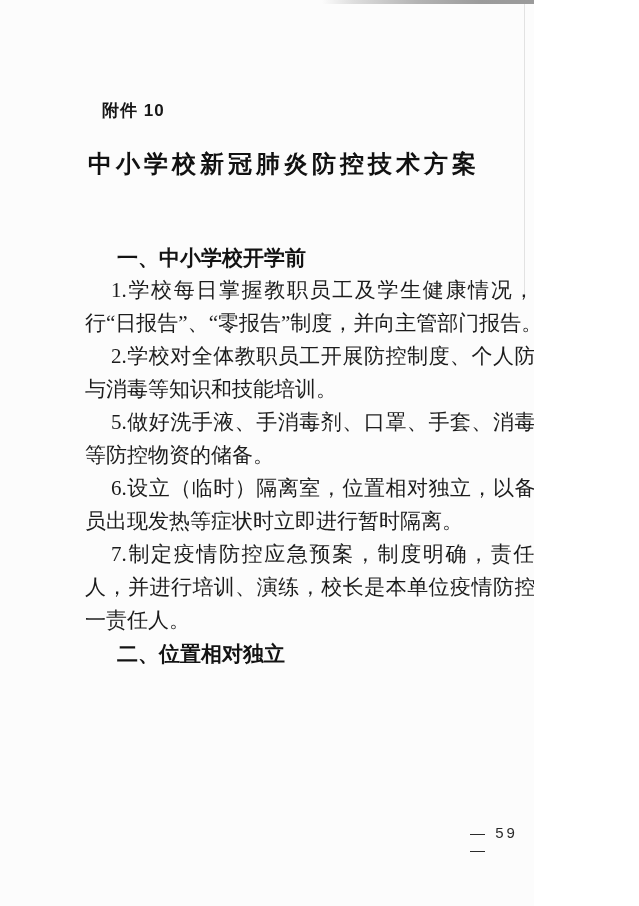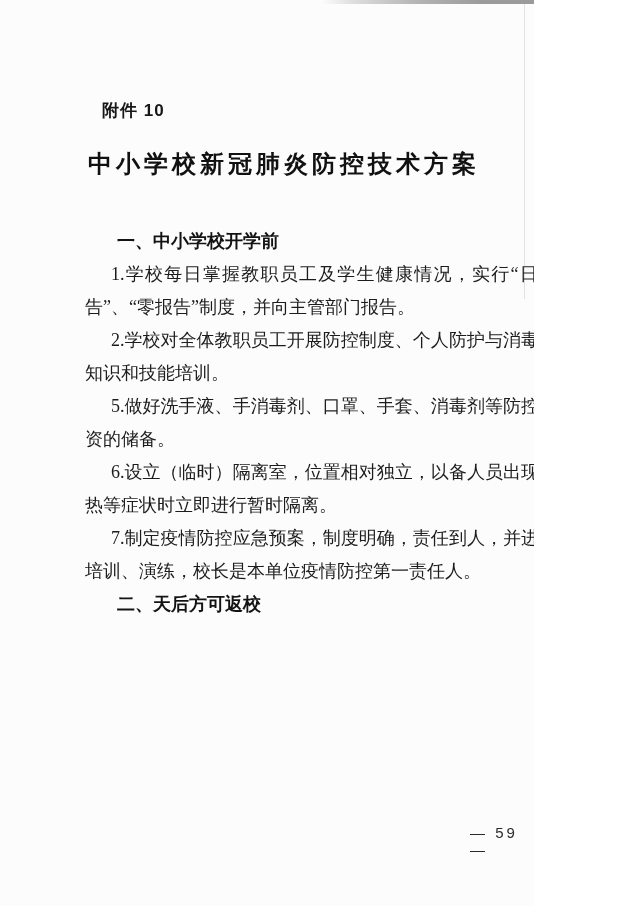--- a/index.html
+++ b/index.html
@@ -57,23 +57,23 @@
     text-align: center;
     transform: translateX(17px);
     font-weight: bold;
     font-size: 24px;
     letter-spacing: 4px;
     color: #111;
   }
   .body-flow {
     position: absolute;
     left: 85px;
-    top: 225px;
+    top: 241px;
     width: 472px;
-    font-size: 18px;
+    font-size: 21px;
     line-height: 33px;
     text-align: justify;
     color: #1c1c1c;
   }
   .section-heading {
     font-family: "Liberation Sans", "DejaVu Sans", sans-serif;
     font-weight: bold;
     color: #131313;
     text-indent: 32px;
     margin: 0;
@@ -113,20 +113,20 @@
     <p class="para">2.学校对全体教职员工开展防控制度、个人防护与消毒等知识和技能培训。</p>
 
 
 
     <p class="para">5.做好洗手液、手消毒剂、口罩、手套、消毒剂等防控物资的储备。</p>
 
     <p class="para">6.设立（临时）隔离室，位置相对独立，以备人员出现发热等症状时立即进行暂时隔离。</p>
 
     <p class="para">7.制定疫情防控应急预案，制度明确，责任到人，并进行培训、演练，校长是本单位疫情防控第一责任人。</p>
 
-    <p class="section-heading">二、天后方可返校</p>
+    <p class="section-heading">二、位置相对独立</p>
 
 
   </div>
 
   <div class="page-number">— 59 —</div>
 
 </div>
 
 </body></html>

